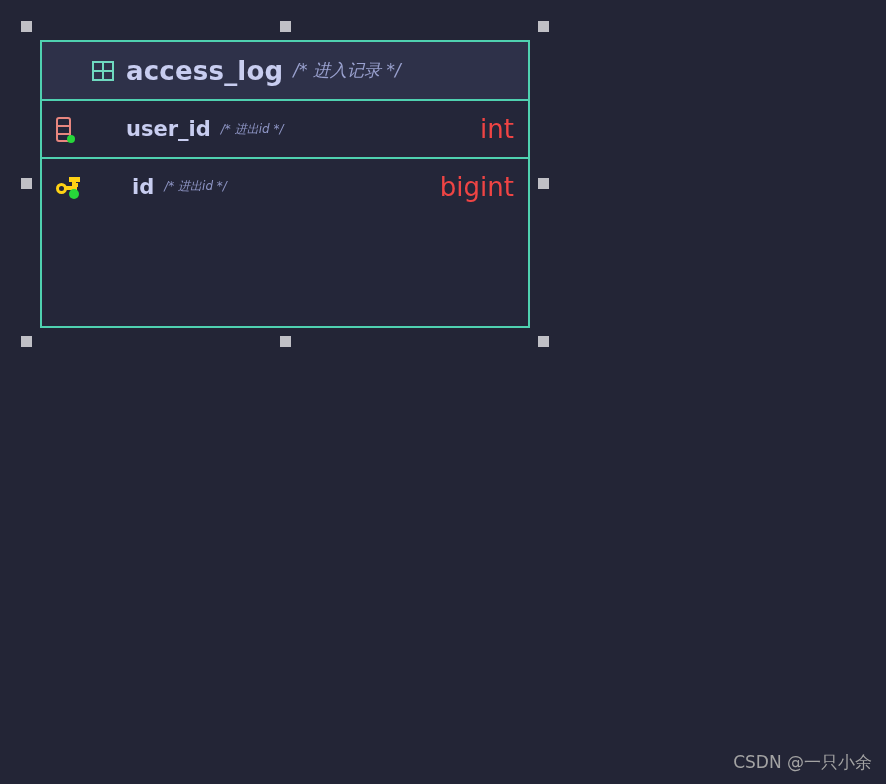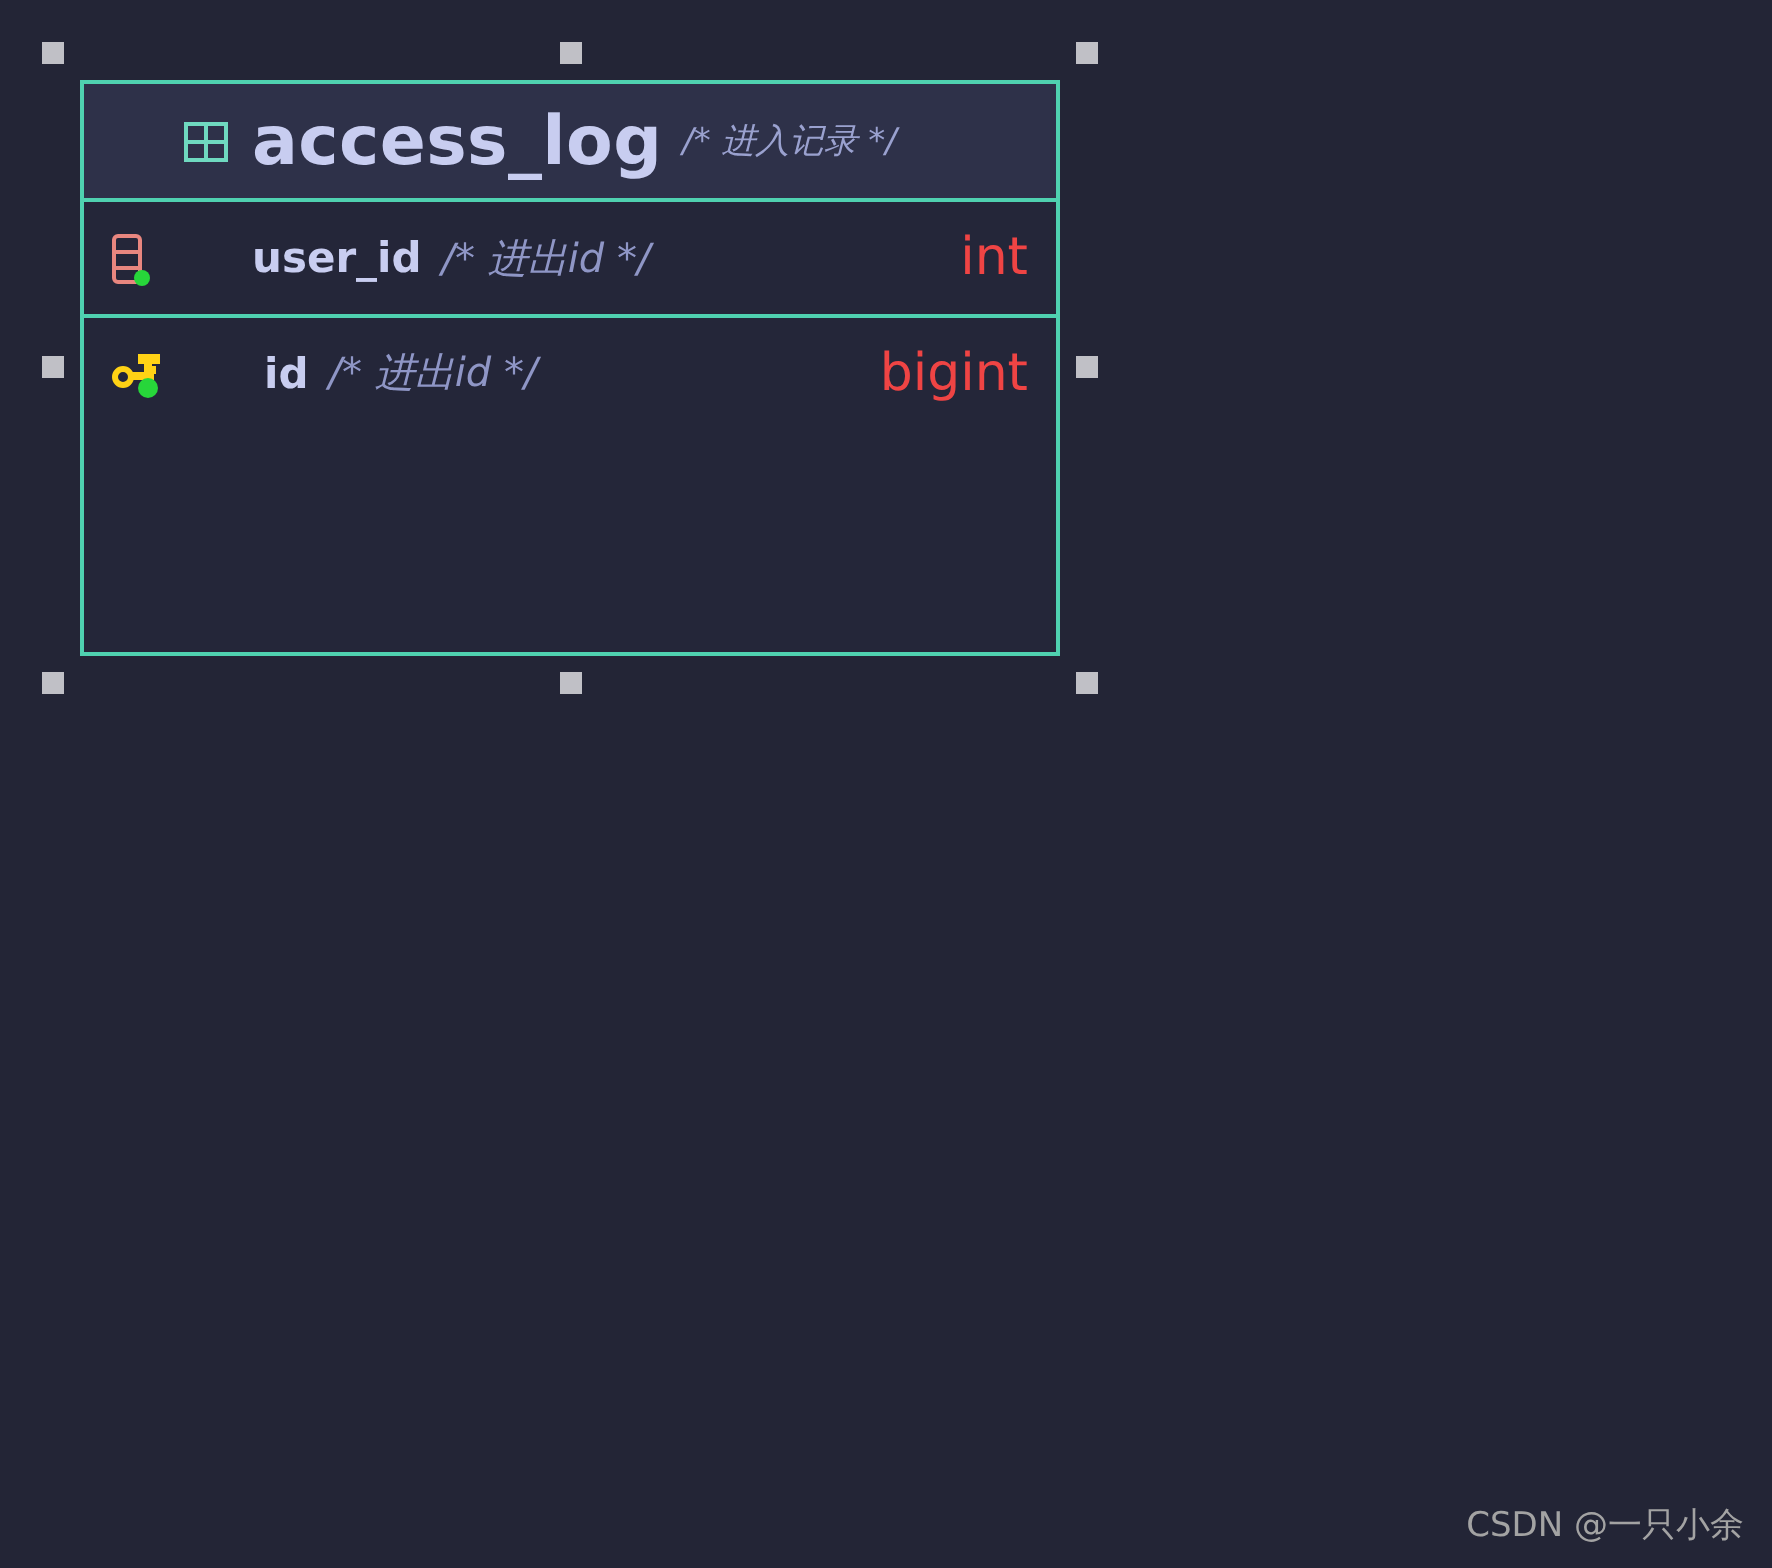--- a/index.html
+++ b/index.html
@@ -45,21 +45,21 @@
   .entity-header {
     height: 59px;
     background: #2e3149;
     border-bottom: 2px solid #4fd1b0;
     box-sizing: border-box;
     display: flex;
     align-items: center;
     padding-left: 50px;
   }
   .entity-title {
-    font-size: 34px;
+    font-size: 26px;
     font-weight: 700;
     color: #c8cdf0;
     letter-spacing: 0.2px;
     white-space: nowrap;
   }
   .entity-title-comment {
     font-size: 17px;
     font-style: italic;
     color: #9aa1cf;
     margin-left: 10px;
@@ -115,21 +115,21 @@
   }
 
   .field-name {
     font-size: 21px;
     font-weight: 700;
     color: #c8cdf0;
     white-space: nowrap;
     margin-left: 42px;
   }
   .field-comment {
-    font-size: 20px;
+    font-size: 12px;
     font-style: italic;
     color: #8f96c6;
     margin-left: 10px;
     white-space: nowrap;
   }
   .field-type {
     margin-left: auto;
     font-size: 26px;
     color: #ef4444;
     white-space: nowrap;

